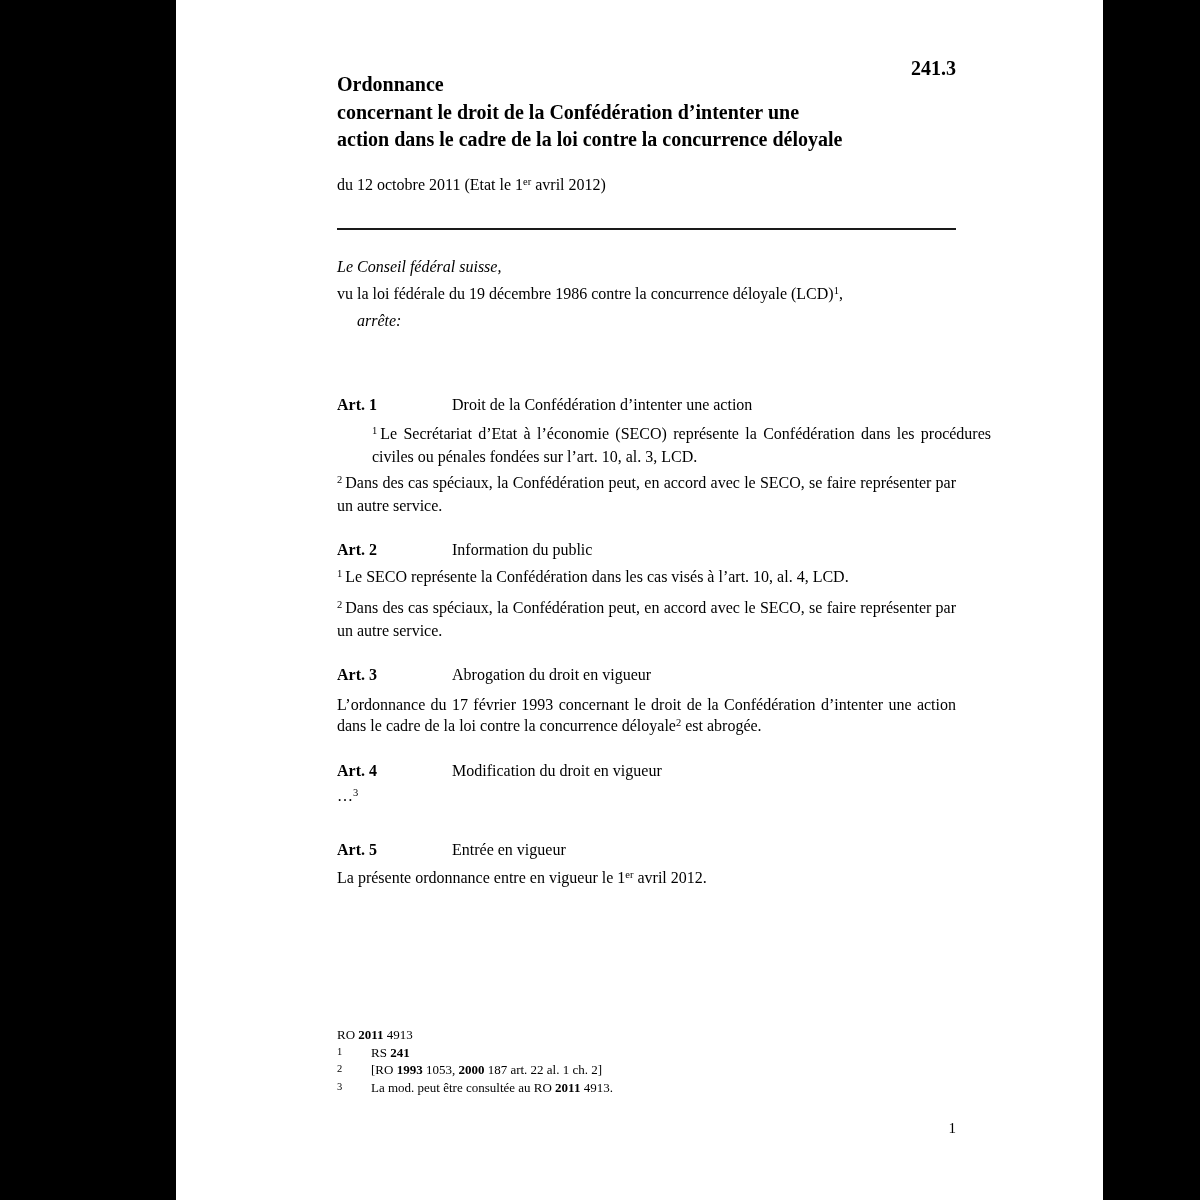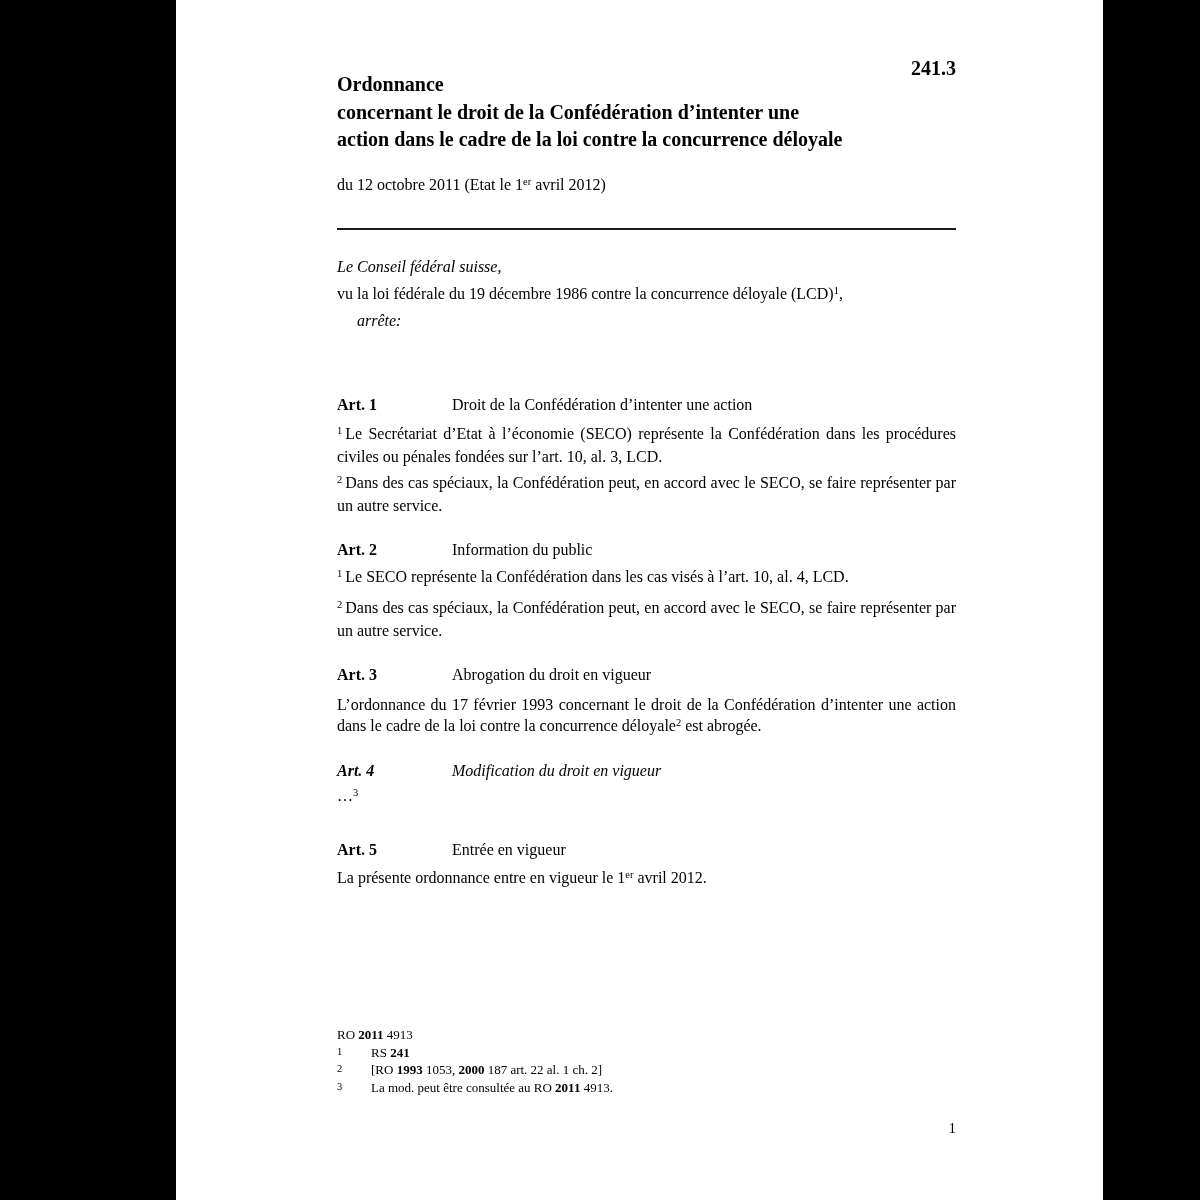--- a/index.html
+++ b/index.html
@@ -41,24 +41,24 @@
   .art-label{font-weight:bold;display:inline-block;width:115px;}
   .para{
     font-size:16px;line-height:20.5px;text-align:justify;
   }
   .sup{
     font-size:10.5px;position:relative;top:-5px;
   }
   .lead-sup{margin-right:3px;}
   .lead-sup:empty{margin-right:0;}
 
-  .h-art1{top:396px;} .p-art1-1{top:424px;} .p-art1-2{top:473px;}
+  .h-art1{top:396px;} .p-art1-1{top:424px;margin-left:35px;} .p-art1-2{top:473px;}
   .h-art2{top:541px;} .p-art2-1{top:567px;} .p-art2-2{top:598px;}
   .h-art3{top:666px;} .p-art3-1{top:695px;}
-  .h-art4{top:762px;font-style:italic;} .p-art4-1{top:786px;}
+  .h-art4{top:762px;} .p-art4-1{top:786px;}
   .h-art5{top:841px;} .p-art5-1{top:868px;}
 
   .footnotes{top:1026px;font-size:13px;line-height:17.5px;}
   .fn-row{white-space:nowrap;}
   .fn-num{
     display:inline-block;width:34px;
     font-size:10.5px;vertical-align:top;position:relative;top:-1px;
   }
   .b{font-weight:bold;}
   .pagenum{top:1120px;text-align:right;font-size:15px;}

